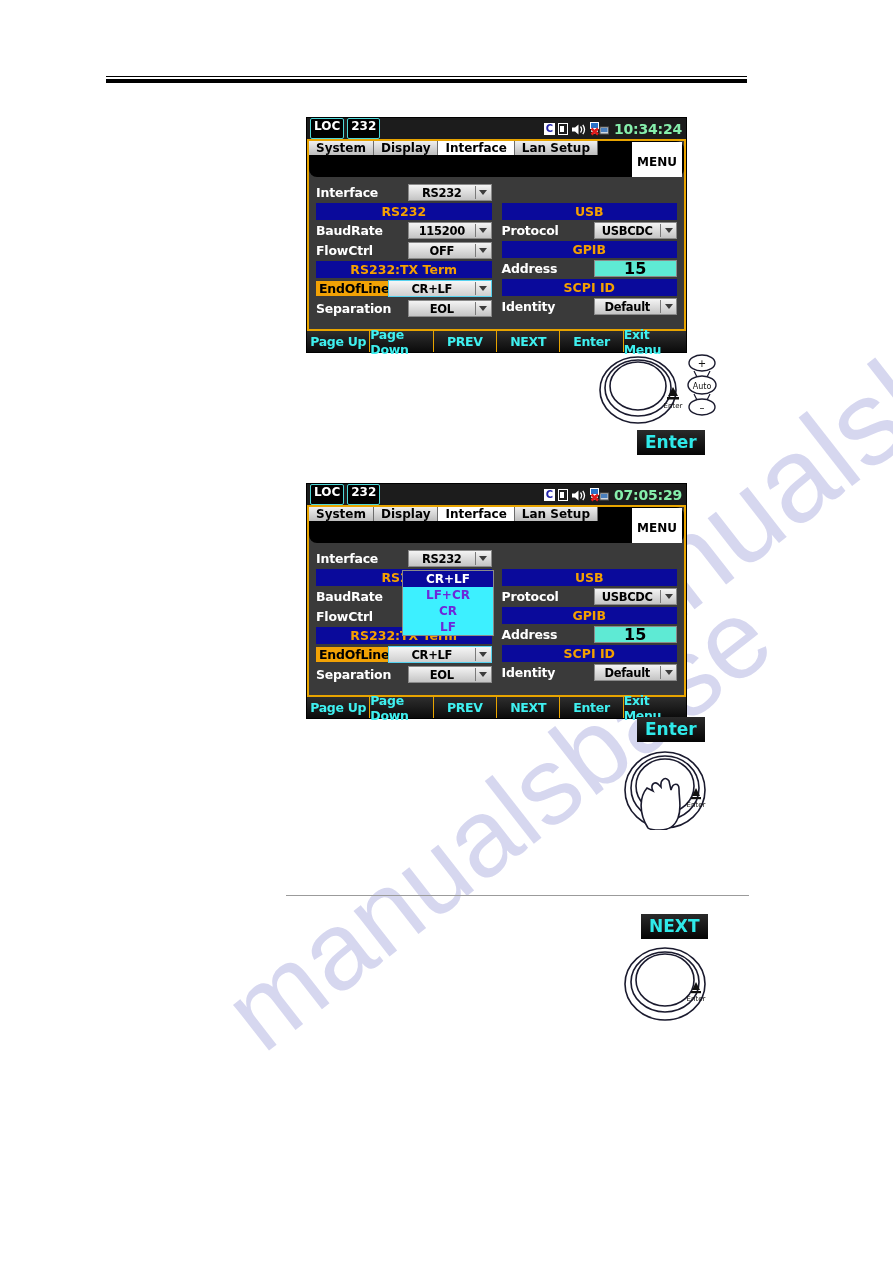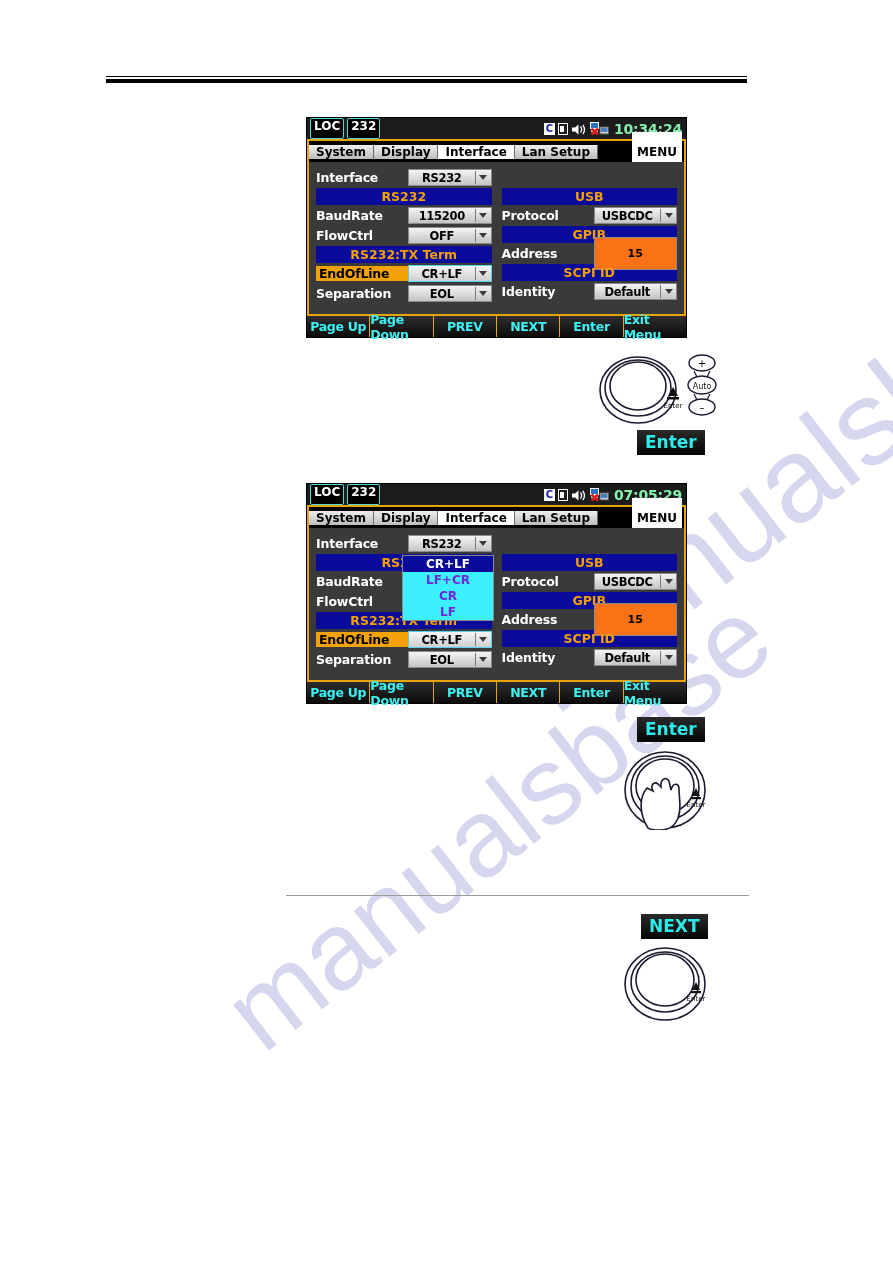--- a/index.html
+++ b/index.html
@@ -92,23 +92,24 @@
 
   .screen-body {
     border-top: 2px solid #e8a400;
     border-left: 2px solid #e8a400;
     border-right: 2px solid #e8a400;
     background: #3a3a3a;
   }
   .tabrow {
     display: flex;
     background: #000;
-    height: 21px;
-    align-items: center;
+    height: 36px;
+    align-items: flex-start;
     position: relative;
+    border-radius: 8px;
   }
   .tab {
     background: linear-gradient(#efefef,#bdbdbd);
     color: #000;
     font-size: 12px;
     font-weight: bold;
     display:flex; align-items:center; justify-content:center;
     padding: 0 7px;
     border-right: 1px solid #6c6c6c;
     font-family:"DejaVu Sans", sans-serif;
@@ -132,21 +133,21 @@
   .col { width: 178px; position: relative; }
 
   .row {
     display:flex; align-items:center; height:19px; margin-bottom:1px;
   }
   .lbl {
     color:#ffffff; font-size:12.5px; font-weight:bold; width: 92px;
     font-family:"DejaVu Sans", sans-serif; letter-spacing:-0.2px;
   }
   .lbl.sel {
-    background:#f2a205; color:#000000; padding-left:3px; width:92px;
+    background:#f2a205; color:#000000; padding-left:3px; width:72px;
   }
   .hdr {
     background:#0a0a9b; color:#f4a000; font-size:12.5px; font-weight:bold;
     text-align:center; height:17px; line-height:17px; margin-bottom:1px;
     font-family:"DejaVu Sans", sans-serif;
   }
   .combo {
     flex:1; height:17px;
     background: linear-gradient(#f4f4f4,#c4c4c4);
     border: 1px solid #8a8a8a;
@@ -160,23 +161,23 @@
   .combo .divider { width:1px; height:13px; background:#7a7a7a; }
   .combo .arrow {
     width:15px; display:flex; align-items:center; justify-content:center;
   }
   .combo .arrow i {
     display:block; width:0;height:0;
     border-left:4px solid transparent; border-right:4px solid transparent;
     border-top:5px solid #3c3c3c;
   }
   .field {
-    flex:1; height:33px; background:#f97316; border:1px solid #8a8a8a;
+    flex:1; height:17px; background:#5eead4; border:1px solid #8a8a8a;
     display:flex; align-items:center; justify-content:center;
-    font-size:11px; font-weight:bold; color:#000;
+    font-size:16px; font-weight:bold; color:#000;
     font-family:"DejaVu Sans", sans-serif;
   }
 
   
   .dropdown {
     position:absolute;
     left: 86px; top: 21px;
     width: 92px;
     border: 1px solid #8a8a8a;
     z-index: 9;

